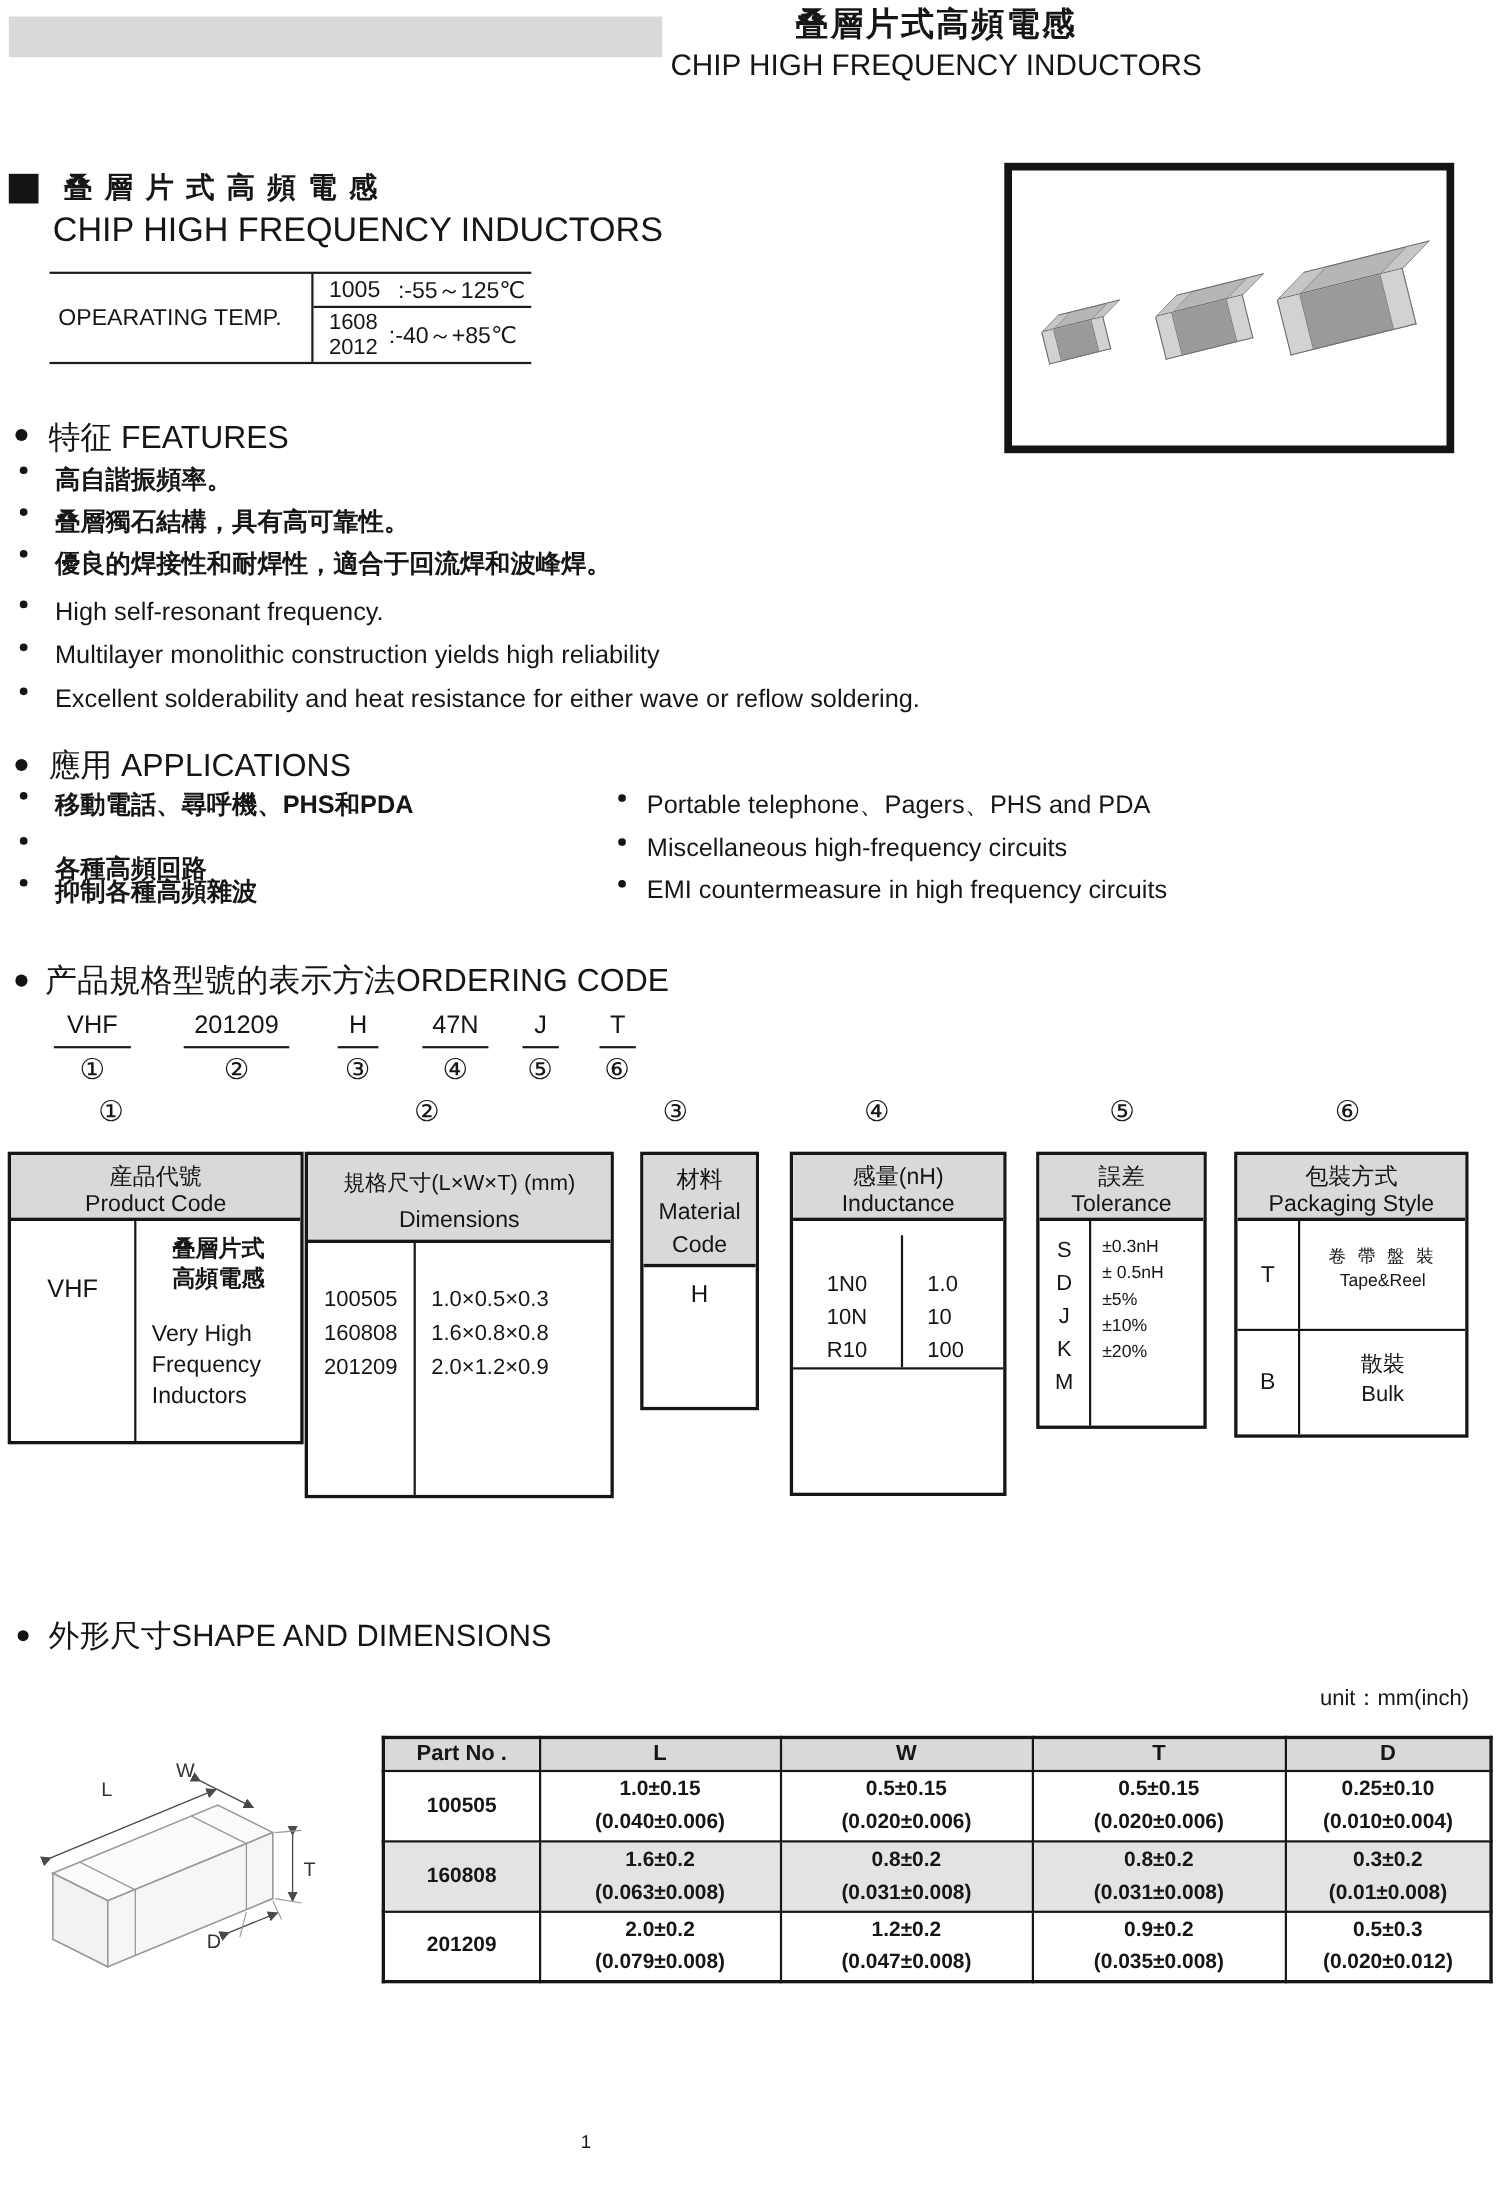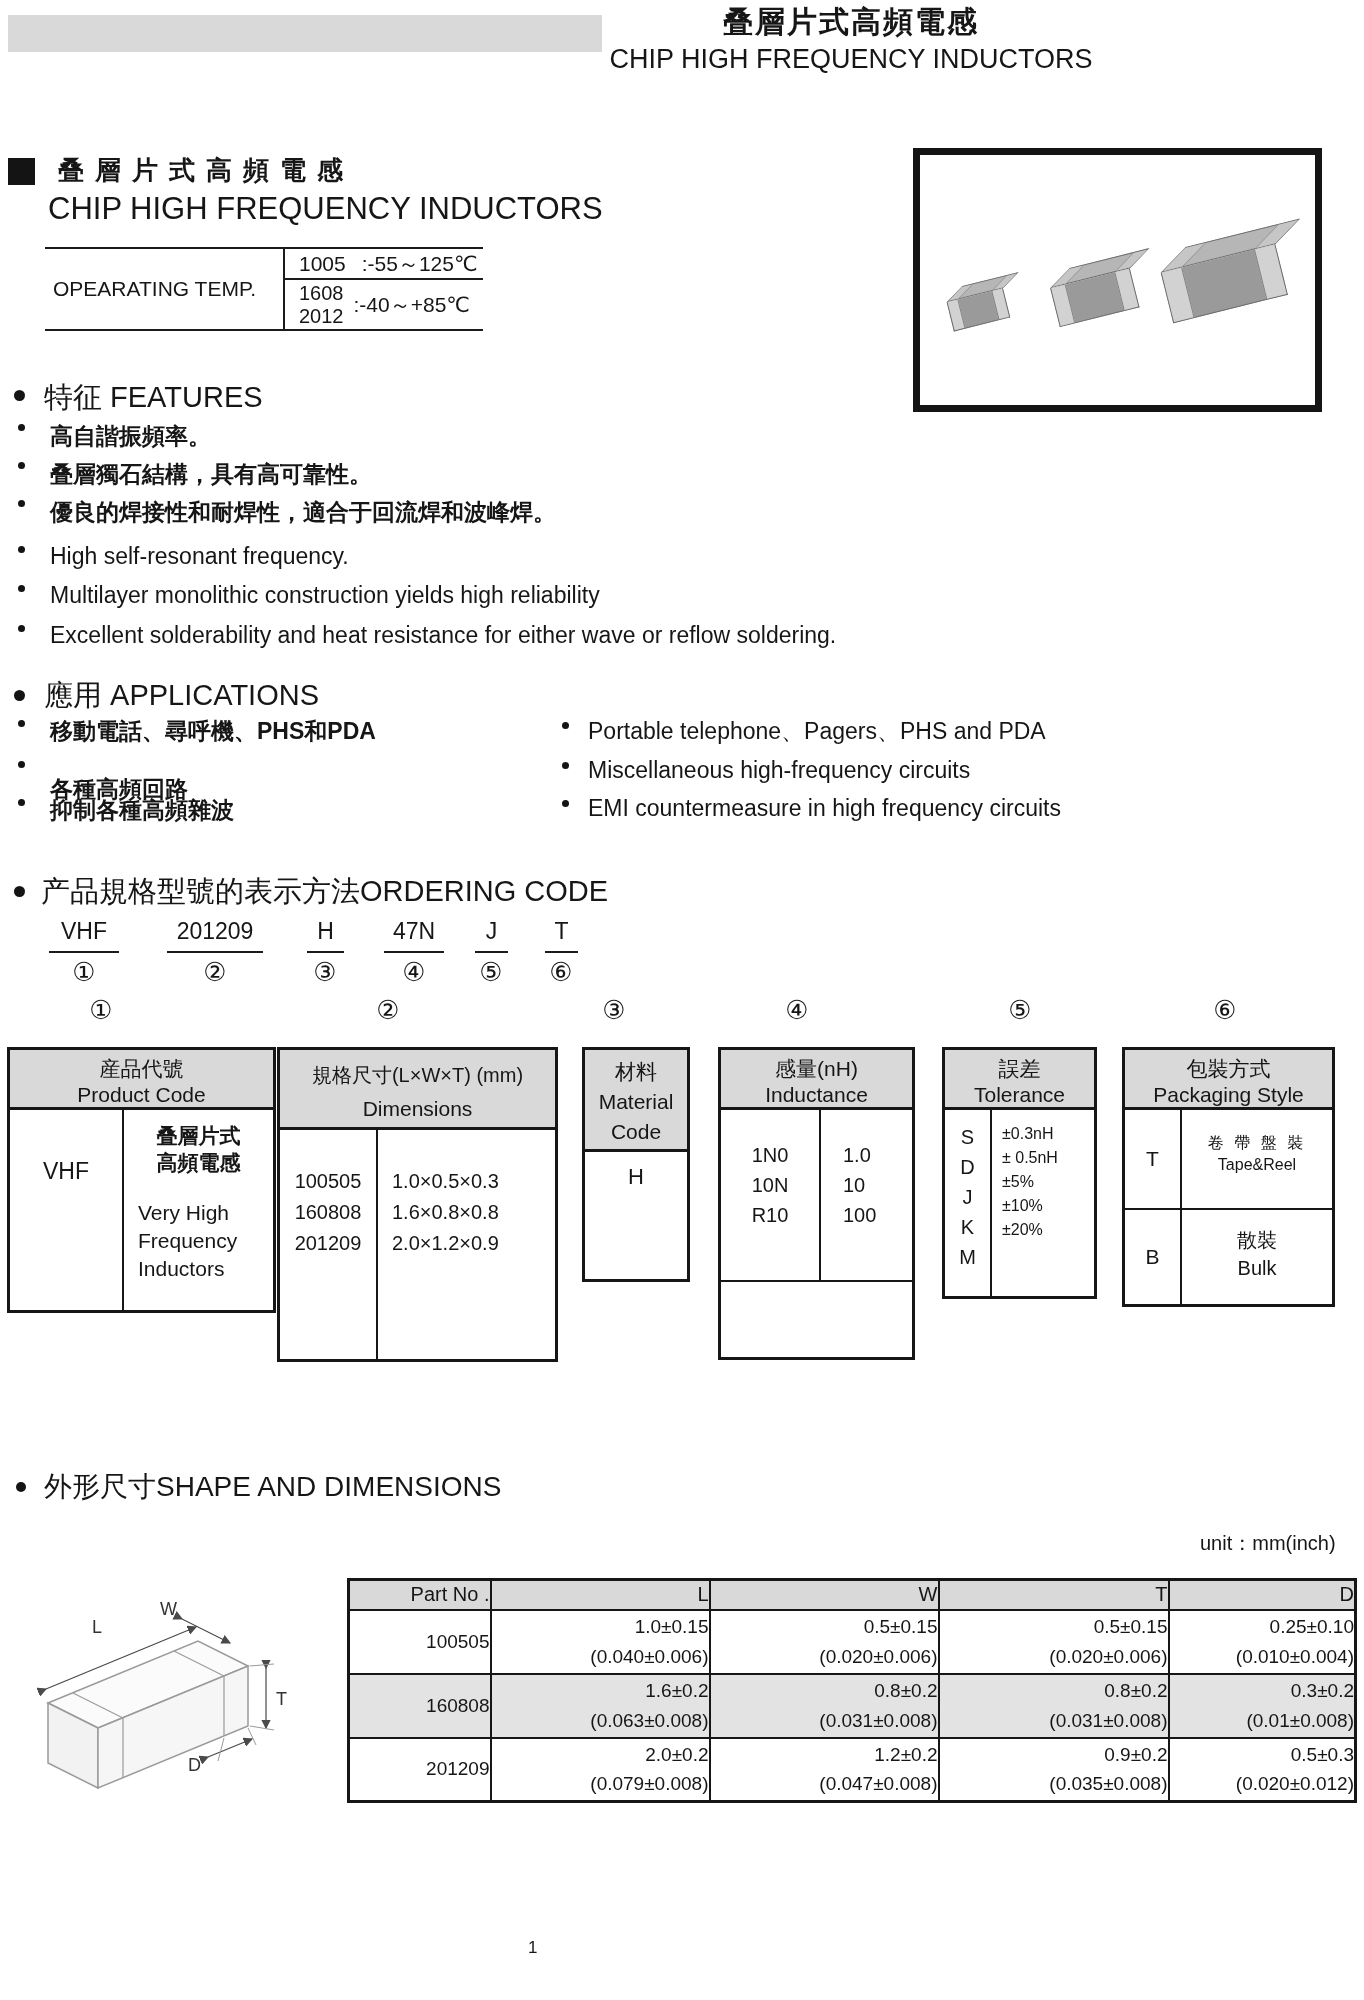--- a/index.html
+++ b/index.html
@@ -51,21 +51,21 @@
   
   .otable { position:absolute; border:3px solid #161616; background:#fff; }
   .ohead { background:#d9d9d9; border-bottom:3px solid #161616; text-align:center; }
   .ohead .zh { font-size:21px; font-weight:400; }
   .ohead .en { font-size:21px; font-weight:400; }
   .vline { border-right:2px solid #161616; }
 
   
   .unit { font-size:20px; white-space:nowrap; }
   .dimtable { border-collapse:collapse; border:3px solid #161616; table-layout:fixed; }
-  .dimtable th, .dimtable td { border:2px solid #161616; text-align:right; vertical-align:middle; font-weight:400; }
+  .dimtable th, .dimtable td { border:2px solid #161616; text-align:center; vertical-align:middle; font-weight:700; }
   .dimtable th { height:30px; background:#d9d9d9; font-size:20px; }
   .dimtable td { height:64px; font-size:19px; }
   .dimtable td .l { line-height:1.55; }
   .dimtable tr.gray td { background:#e3e3e3; }
   .partcell { font-size:20px; }
 
   .pagenum { font-size:17px; }
 </style>
 </head>
 <body>
@@ -215,21 +215,21 @@
       <div class="en" style="margin-top:6px;">Code</div>
     </div>
     <div style="text-align:center; padding-top:12px; font-size:22px;">H</div>
   </div>
 
   <div class="otable" style="left:718px; top:1047px; width:197px; height:313px;">
     <div class="ohead" style="height:60px; padding-top:5px;">
       <div class="zh">感量(nH)</div>
       <div class="en">Inductance</div>
     </div>
-    <div style="display:flex; height:172px; border-bottom:2px solid #161616;">
+    <div style="display:flex; height:135px; border-bottom:2px solid #161616;align-items:flex-end;">
       <div class="vline" style="width:100px; text-align:center; padding-top:30px; font-size:20px; line-height:1.5;">
         <div>1N0</div>
         <div>10N</div>
         <div>R10</div>
       </div>
       <div style="flex:1; padding:30px 0 0 22px; font-size:20px; line-height:1.5;">
         <div>1.0</div>
         <div>10</div>
         <div>100</div>
       </div>

